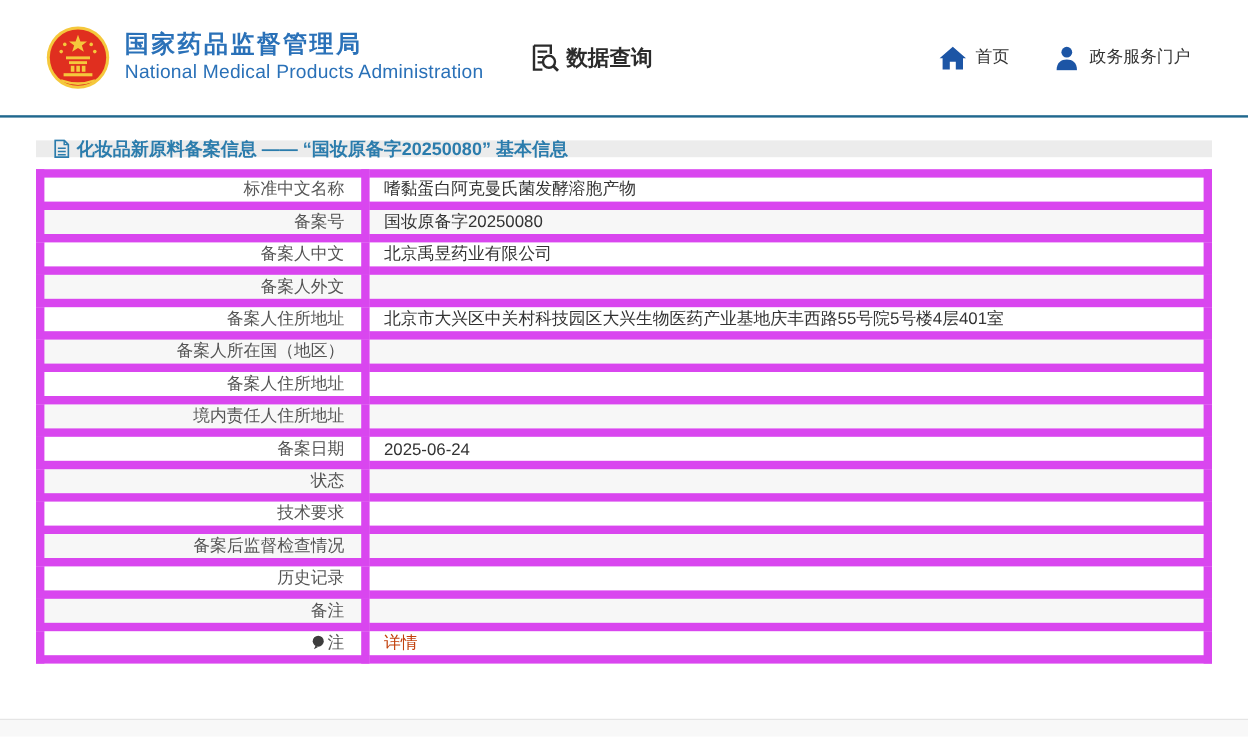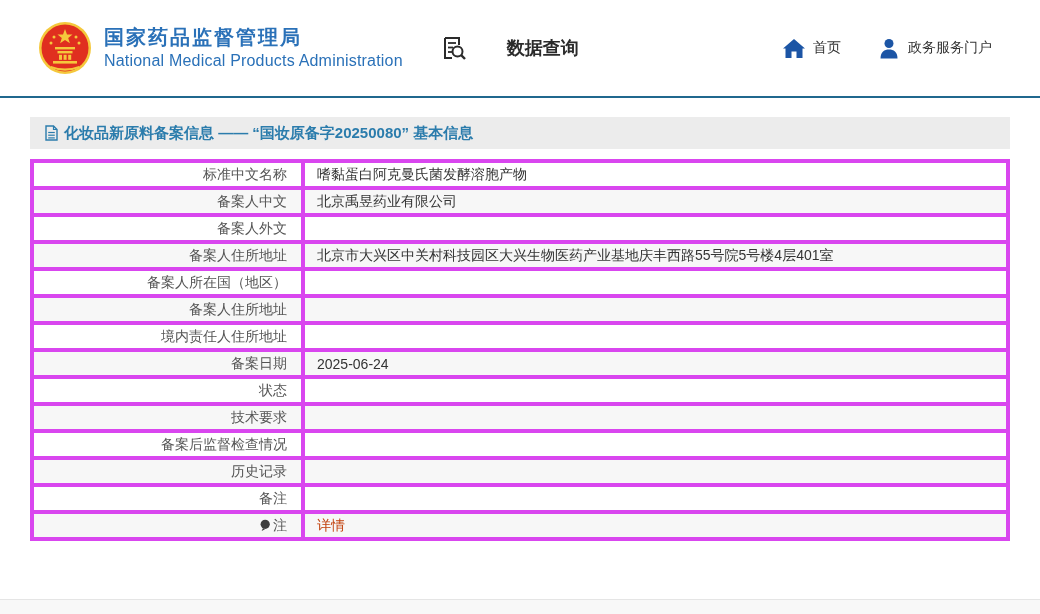--- a/index.html
+++ b/index.html
@@ -42,21 +42,20 @@
     margin-left: 38px;
     display: flex;
     align-items: center;
     gap: 5px;
     cursor: pointer;
   }
   .query-label {
     font-size: 18px;
     font-weight: bold;
     color: #2b2b2b;
-    margin-left: 35px;
   }
   .nav-group {
     margin-left: auto;
     margin-right: 48px;
     display: flex;
     gap: 36px;
   }
   .nav-item {
     display: flex;
     flex-direction: row;
@@ -68,40 +67,40 @@
     font-size: 14px;
     color: #333333;
     white-space: nowrap;
   }
   .header-divider { height: 2px; background: #20688e; }
 
   
   .main { padding: 0 30px; }
   .page-title-bar {
     margin-top: 19px;
-    height: 32px;
+    height: 14px;
     background: #ececec;
     display: flex;
     align-items: center;
     padding-left: 15px;
   }
   .page-title-bar .doc-icon { margin-right: 6px; flex: 0 0 auto; }
   .page-title {
     font-size: 15px;
     font-weight: bold;
     color: #2b7cac;
   }
   table.info-table {
     width: 100%;
     margin-top: 10px;
     border-collapse: collapse;
     table-layout: fixed;
   }
   .info-table td {
-    border: 4px solid #d946ef;
+    border: 7px solid #d946ef;
     height: 27px;
     font-size: 14px;
     vertical-align: middle;
   }
   .info-table tr:nth-child(even) { background: #f7f7f7; }
   .info-table td.lbl {
     width: 271px;
     text-align: right;
     padding-right: 14px;
     color: #555555;
@@ -197,20 +196,24 @@
     <span class="page-title">化妆品新原料备案信息 —— “国妆原备字20250080” 基本信息</span>
   </div>
 
   <table class="info-table">
     <tbody>
       <tr>
         <td class="lbl">标准中文名称</td>
         <td class="val">嗜黏蛋白阿克曼氏菌发酵溶胞产物</td>
       </tr>
       <tr>
+        <td class="lbl">备案号</td>
+        <td class="val">国妆原备字20250080</td>
+      </tr>
+      <tr>
         <td class="lbl">备案人中文</td>
         <td class="val">北京禹昱药业有限公司</td>
       </tr>
       <tr>
         <td class="lbl">备案人外文</td>
         <td class="val"></td>
       </tr>
       <tr>
         <td class="lbl">备案人住所地址</td>
         <td class="val">北京市大兴区中关村科技园区大兴生物医药产业基地庆丰西路55号院5号楼4层401室</td>

